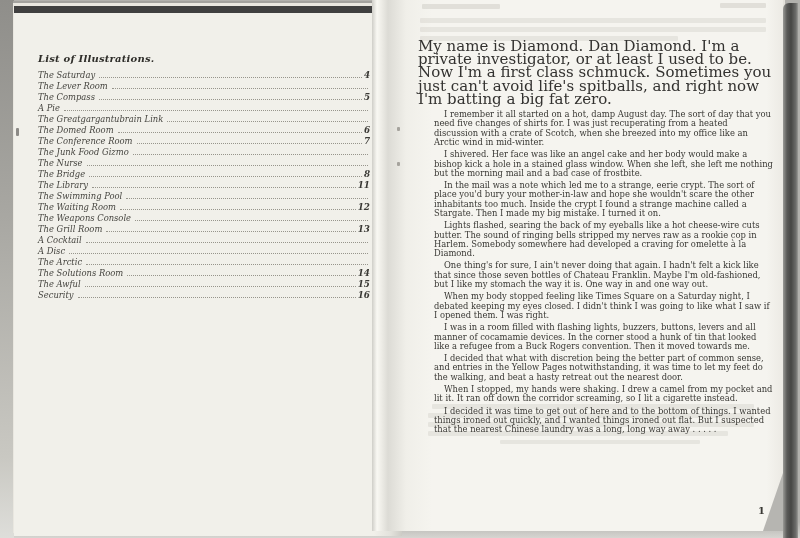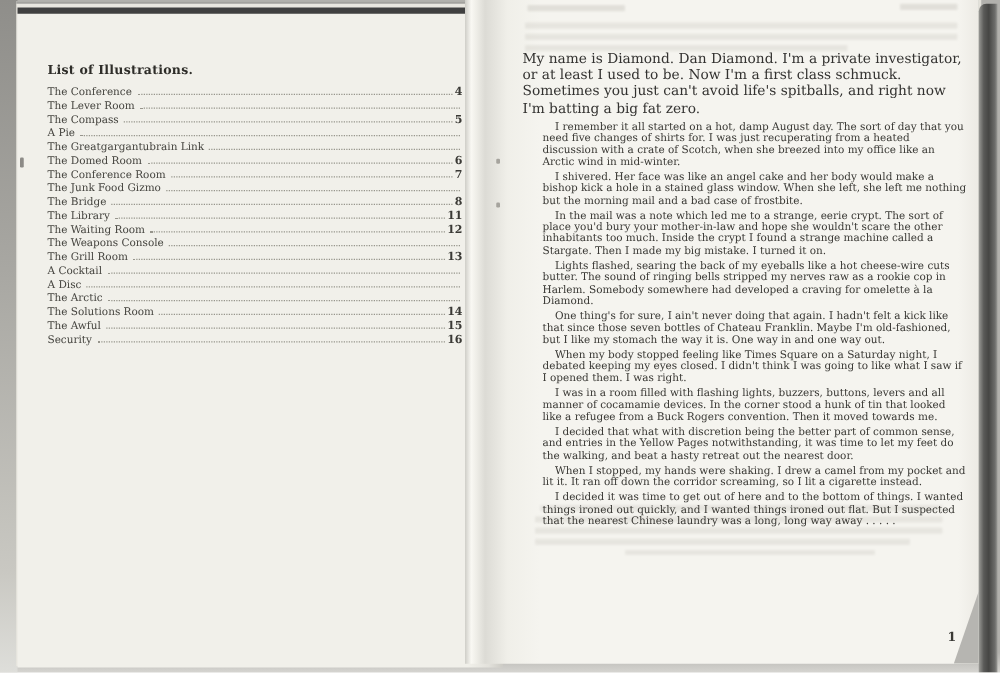--- a/index.html
+++ b/index.html
@@ -13,38 +13,38 @@
   
   .left-strip{position:absolute;left:0;top:0;width:14px;height:538px;
     background:linear-gradient(180deg,#8f8e8a 0%,#a8a7a2 40%,#c9c8c2 85%,#dededa 100%);}
 
   
   .left-backing{position:absolute;left:13px;top:1px;width:360px;height:530px;
     background:#e9e7e0;border-top:2px solid #a3a29e;}
 
   
   .left-page{position:absolute;left:14px;top:6px;width:388px;height:523px;
-    background:#f1f0ea;border-top:5px solid #404040;}
+    background:#f1f0ea;border-top:7px solid #404040;font-style:italic;}
   .left-page::after{content:"";position:absolute;right:0;top:0;bottom:0;width:28px;
     background:linear-gradient(90deg,rgba(100,97,90,0) 0%,rgba(100,97,90,0.10) 60%,rgba(75,72,66,0.22) 100%);}
   .staple{position:absolute;left:2px;top:115px;width:3px;height:8px;background:#6b6a66;border-radius:1px;opacity:.75;}
 
   .toc-wrap{position:absolute;left:24px;top:40px;width:332px;color:#3c3b37;}
   .toc-title{font-size:10px;font-weight:bold;color:#2e2d29;margin:0 0 6px 0;letter-spacing:.2px;}
   .toc-row{display:flex;align-items:baseline;height:11px;font-size:8.4px;line-height:11px;}
   .toc-label{white-space:nowrap;color:#45443f;}
   .toc-dots{flex:1;border-bottom:1px dotted #97958c;margin:0 2px 2px 4px;min-width:8px;}
   .toc-page{font-weight:bold;font-size:8.8px;color:#3a3935;white-space:nowrap;}
 
   
   .right-page{position:absolute;left:372px;top:0;width:411px;height:531px;
     background:linear-gradient(90deg,#cfcec8 0px,#f9f8f3 5px,#efeee8 9px,#dcdbd5 16px,#f0efe9 34px,#f5f4ef 60px,#f5f4ef 96%,#eceae4 100%);
     border-right:2px solid #e3e1da;}
   .text-col{position:absolute;left:46px;top:40px;width:355px;color:#393834;}
-  .lede{font-size:11px;line-height:13.2px;margin:0 0 4px 0;color:#333230;text-indent:0;}
+  .lede{font-size:15px;line-height:13.2px;margin:0 0 4px 0;color:#333230;text-indent:0;}
   .body-p{font-size:8.4px;line-height:9.3px;margin:3px 0 0 16px;text-indent:10px;}
   .page-num{position:absolute;left:386px;top:505px;font-size:10px;font-weight:bold;color:#3a3935;}
 
   
   .ghost{position:absolute;background:#8b877c;opacity:.13;filter:blur(.7px);border-radius:1px;}
   .ghost.strong{opacity:.18;}
   .speck{position:absolute;width:3px;height:4px;background:#82807a;opacity:.65;border-radius:1px;}
 
   
   .corner-cut{position:absolute;right:0;bottom:0;width:20px;height:58px;
@@ -62,21 +62,21 @@
 
   <div class="left-strip"></div>
   <div class="left-backing"></div>
 
   <div class="left-page">
     <div class="staple"></div>
     <div class="toc-wrap">
       <div class="toc-title">List of Illustrations.</div>
       <div>
           <div class="toc-row">
-            <span class="toc-label">The Conference</span>
+            <span class="toc-label">The Saturday</span>
             <span class="toc-dots"></span>
             <span class="toc-page">4</span>
           </div>
           <div class="toc-row">
             <span class="toc-label">The Lever Room</span>
             <span class="toc-dots"></span>
             <span class="toc-page"></span>
           </div>
           <div class="toc-row">
             <span class="toc-label">The Compass</span>
@@ -102,28 +102,38 @@
             <span class="toc-label">The Conference Room</span>
             <span class="toc-dots"></span>
             <span class="toc-page">7</span>
           </div>
           <div class="toc-row">
             <span class="toc-label">The Junk Food Gizmo</span>
             <span class="toc-dots"></span>
             <span class="toc-page"></span>
           </div>
           <div class="toc-row">
+            <span class="toc-label">The Nurse</span>
+            <span class="toc-dots"></span>
+            <span class="toc-page"></span>
+          </div>
+          <div class="toc-row">
             <span class="toc-label">The Bridge</span>
             <span class="toc-dots"></span>
             <span class="toc-page">8</span>
           </div>
           <div class="toc-row">
             <span class="toc-label">The Library</span>
             <span class="toc-dots"></span>
             <span class="toc-page">11</span>
+          </div>
+          <div class="toc-row">
+            <span class="toc-label">The Swimming Pool</span>
+            <span class="toc-dots"></span>
+            <span class="toc-page"></span>
           </div>
           <div class="toc-row">
             <span class="toc-label">The Waiting Room</span>
             <span class="toc-dots"></span>
             <span class="toc-page">12</span>
           </div>
           <div class="toc-row">
             <span class="toc-label">The Weapons Console</span>
             <span class="toc-dots"></span>
             <span class="toc-page"></span>

